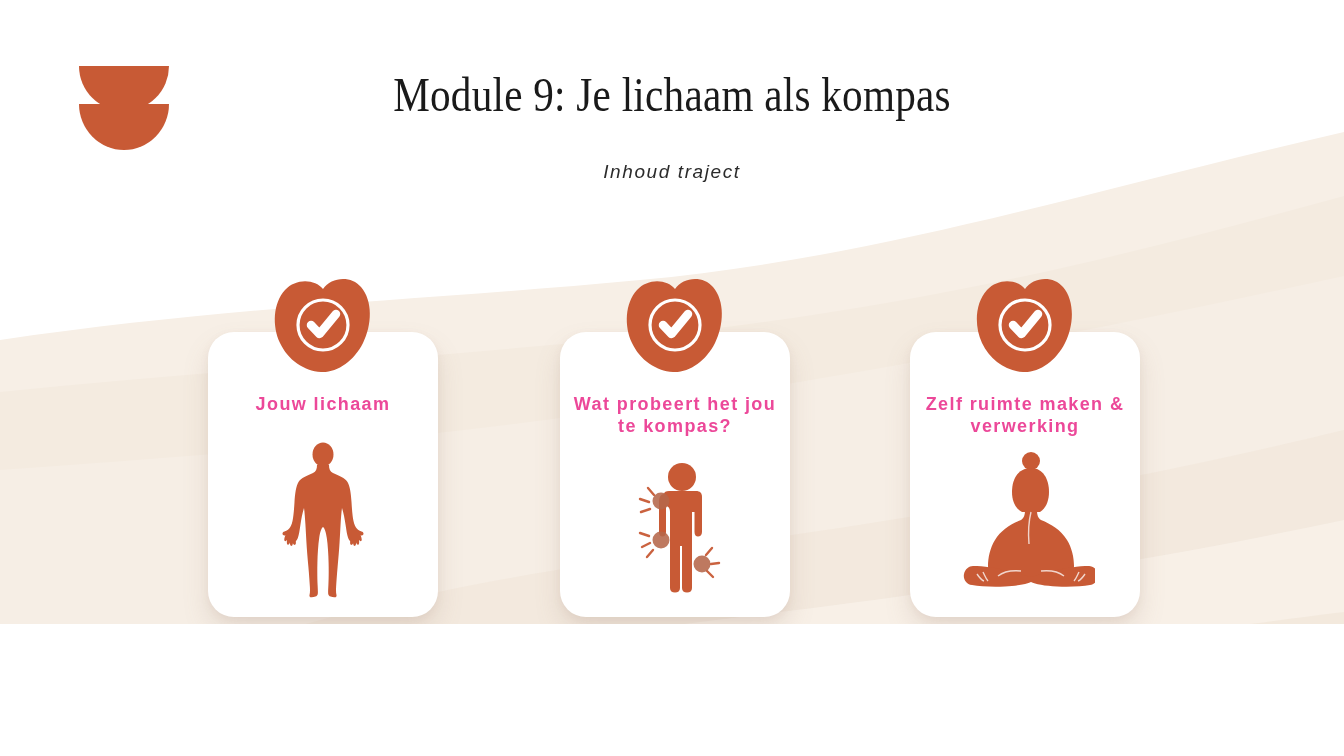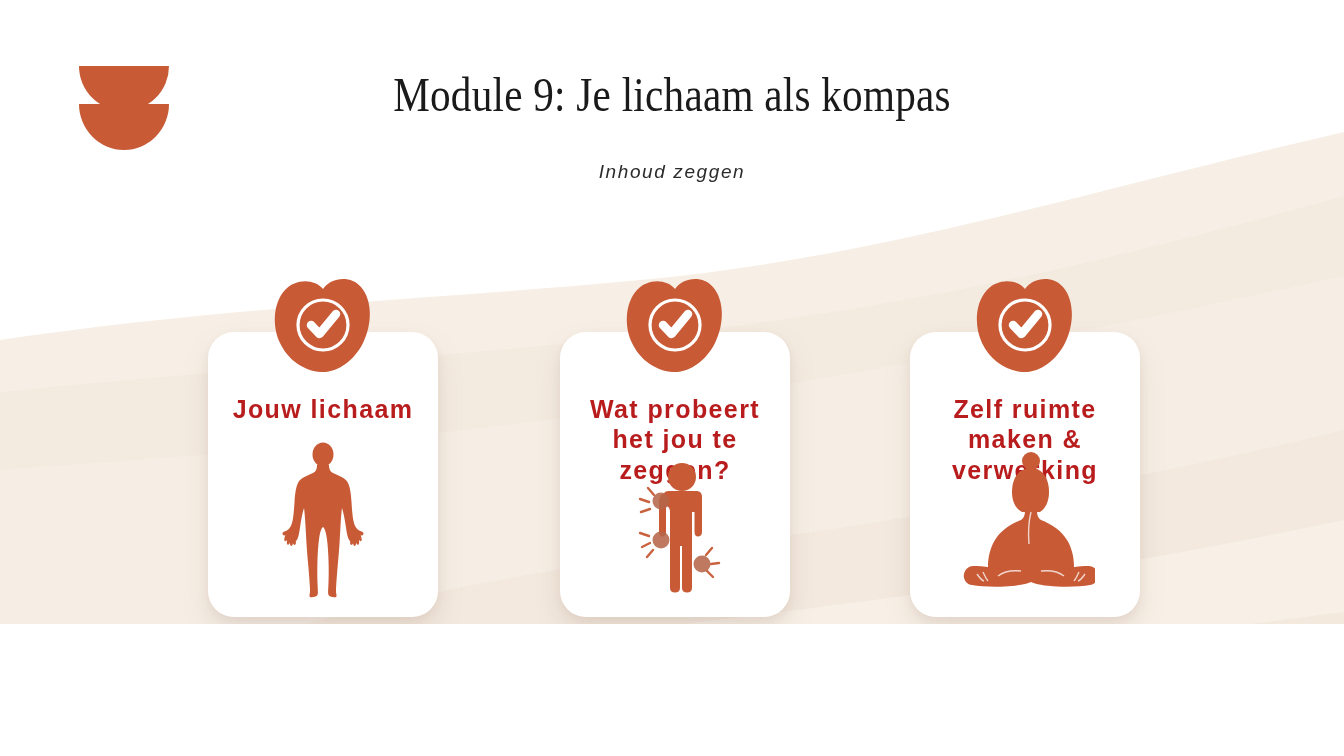--- a/index.html
+++ b/index.html
@@ -73,25 +73,25 @@
     left:50%;
     top:-57px;
     width:104px; height:104px;
     transform:translateX(-50%);
   }
   .card-title {
     position:absolute;
     left:6px; right:6px;
     top:62px;
     text-align:center;
-    font-size:25px;
+    font-size:18px;
     font-weight:700;
     letter-spacing:1.4px;
     line-height:1.21;
-    color:#b91c1c;
+    color:#ec4899;
   }
   .card-art {
     position:absolute;
     left:50%;
     transform:translateX(-50%);
   }
   #card-0 .card-art { top:110px; width:92px; height:160px; }
   #card-1 .card-art { top:128px; width:110px; height:135px; }
   #card-2 .card-art { top:116px; width:140px; height:148px; }
 </style>
@@ -108,21 +108,21 @@
     <path d="M0,756 C200,690 470,650 780,612 C1040,580 1210,548 1344,520 L1344,756 Z" fill="#f8f1e9" opacity="0.85"></path>
     <path d="M560,756 C740,700 960,660 1344,612 L1344,756 Z" fill="#efe4d6" opacity="0.55"></path>
   </svg>
 
   <svg id="logo" viewBox="0 0 112 90">
     <path d="M11,2 H101 A45,45 0 0 1 11,2 Z" fill="#c85a35"></path>
     <path d="M11,40 H101 A45,46 0 0 1 11,40 Z" fill="#c85a35"></path>
   </svg>
 
   <div id="page-title">Module 9: Je lichaam als kompas</div>
-  <div id="page-subtitle">Inhoud zeggen</div>
+  <div id="page-subtitle">Inhoud traject</div>
 
   <div class="card" id="card-0">
     <svg class="card-badge" viewBox="0 0 104 104">
       <path d="M52,14 C60,2 80,0 90,12 C102,26 101,50 92,68 C83,86 66,98 50,97 C33,96 17,85 9,68 C1,51 2,28 14,15 C25,3 44,4 52,14 Z" fill="#c85a35"></path>
       <circle cx="52" cy="50" r="25" fill="none" stroke="#ffffff" stroke-width="3.2"></circle>
       <path d="M40,50 L48.5,59 L65,39" fill="none" stroke="#ffffff" stroke-width="8.5" stroke-linecap="round" stroke-linejoin="round"></path>
     </svg>
     <div class="card-title">Jouw lichaam</div>
     <svg class="card-art" viewBox="0 0 92 160">
       <g fill="#c85a35">
@@ -160,21 +160,21 @@
       </g>
     </svg>
   </div>
 
   <div class="card" id="card-1">
     <svg class="card-badge" viewBox="0 0 104 104">
       <path d="M52,14 C60,2 80,0 90,12 C102,26 101,50 92,68 C83,86 66,98 50,97 C33,96 17,85 9,68 C1,51 2,28 14,15 C25,3 44,4 52,14 Z" fill="#c85a35"></path>
       <circle cx="52" cy="50" r="25" fill="none" stroke="#ffffff" stroke-width="3.2"></circle>
       <path d="M40,50 L48.5,59 L65,39" fill="none" stroke="#ffffff" stroke-width="8.5" stroke-linecap="round" stroke-linejoin="round"></path>
     </svg>
-    <div class="card-title">Wat probeert het jou te zeggen?</div>
+    <div class="card-title">Wat probeert het jou te kompas?</div>
     <svg class="card-art" viewBox="0 0 110 135">
       <g fill="#c85a35">
         <circle cx="62" cy="17" r="14"></circle>
         <path d="M44,34 C44,32 46,31 49,31 L76,31 C80,31 82,33 82,37
                  L82,72 C82,75 80,76.5 78,76.5 C76,76.5 74.5,75 74.5,72
                  L74.5,52 L72,52 L72,128 C72,131 70,132.5 67,132.5
                  C64,132.5 62,131 62,128 L62,86 L60,86 L60,128
                  C60,131 58,132.5 55,132.5 C52,132.5 50,131 50,128
                  L50,52 C50,48 48,46 46,46 L46,72 C46,75 44.5,76.5 42.5,76.5
                  C40.5,76.5 39,75 39,72 L39,42 C39,37 41,34 44,34 Z"></path>

